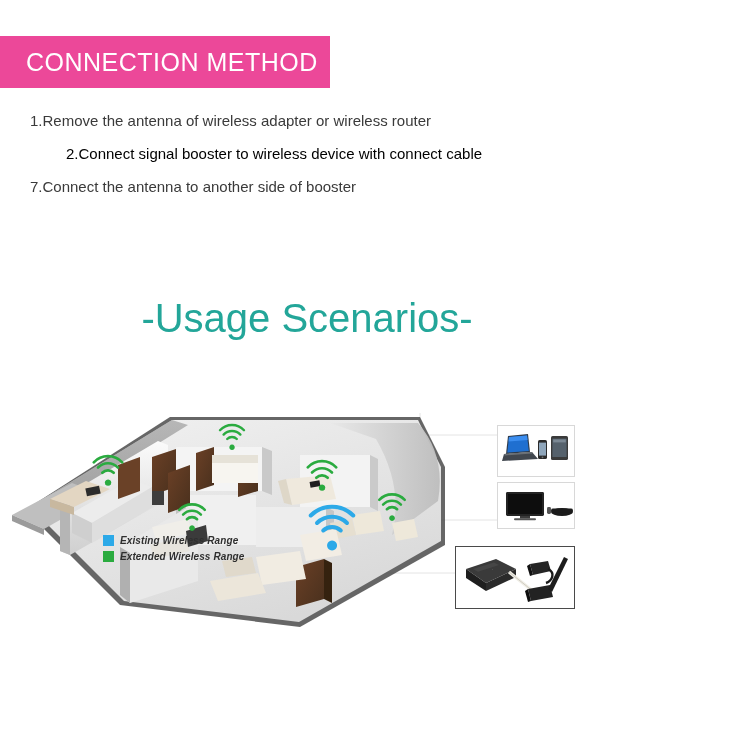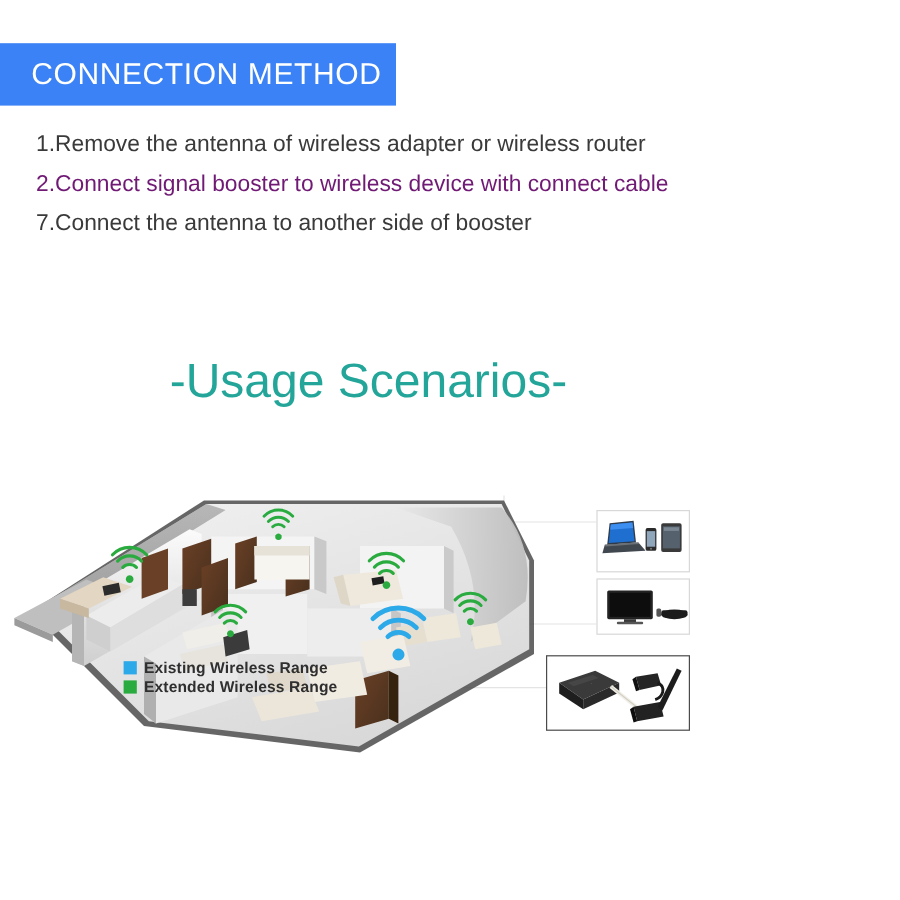--- a/index.html
+++ b/index.html
@@ -29,21 +29,21 @@
   }
 
   
   #instruction-list{
     position:absolute;
     left:30px;top:104px;
     width:716px;
   }
   .instruction-item{
     color:#3a3a3a;
-    font-size:19px;
+    font-size:15px;
     line-height:33px;
     white-space:nowrap;
     font-weight:400;
   }
 
   
   #usage-heading{
     position:absolute;
     left:0;top:296px;
     width:614px;
@@ -69,42 +69,43 @@
     box-sizing:border-box;
   }
   #device-box-computers{left:497px;top:425px;width:78px;height:52px;}
   #device-box-tv{left:497px;top:482px;width:78px;height:47px;}
   #device-box-booster{left:455px;top:546px;width:120px;height:63px;
     border:1px solid #4a4a4a;}
 
   
   #legend{
     position:absolute;
-    left:103px;top:551px;
-    font-size:13px;
+    left:103px;top:535px;
+    font-size:10px;
     line-height:10px;
     color:#2f2f2f;
+    font-style:italic;
   }
   .legend-row{display:flex;align-items:center;margin-bottom:5px;}
   .legend-swatch{
     width:11px;height:11px;margin-right:6px;flex:0 0 auto;
     display:inline-block;
   }
   .legend-label{white-space:nowrap;font-weight:bold;letter-spacing:0.1px;}
 </style>
 </head>
 <body>
 
-<div id="header-banner" style="background: #3b82f6;">
+<div id="header-banner" style="background: #ec4899;">
   <span id="header-banner-title" style="color: rgb(255, 255, 255);">CONNECTION METHOD</span>
 </div>
 
 <div id="instruction-list">
   <div class="instruction-item" style="color: rgb(58, 58, 58);">1.Remove the antenna of wireless adapter or wireless router</div>
-  <div class="instruction-item" style="color: #701a75;">2.Connect signal booster to wireless device with connect cable</div>
+  <div class="instruction-item" style="color: #000000; margin-left: 36px;">2.Connect signal booster to wireless device with connect cable</div>
   <div class="instruction-item" style="color: rgb(58, 58, 58);">7.Connect the antenna to another side of booster</div>
 </div>
 
 <div id="usage-heading" style="color: rgb(35, 166, 153);">-Usage Scenarios-</div>
 
 <div id="illustration">
 
   <svg width="750" height="260" viewBox="0 0 750 260" style="position:absolute;left:0;top:0;">
     <defs>
       <linearGradient id="floorG" x1="0" y1="0" x2="0.6" y2="1">

